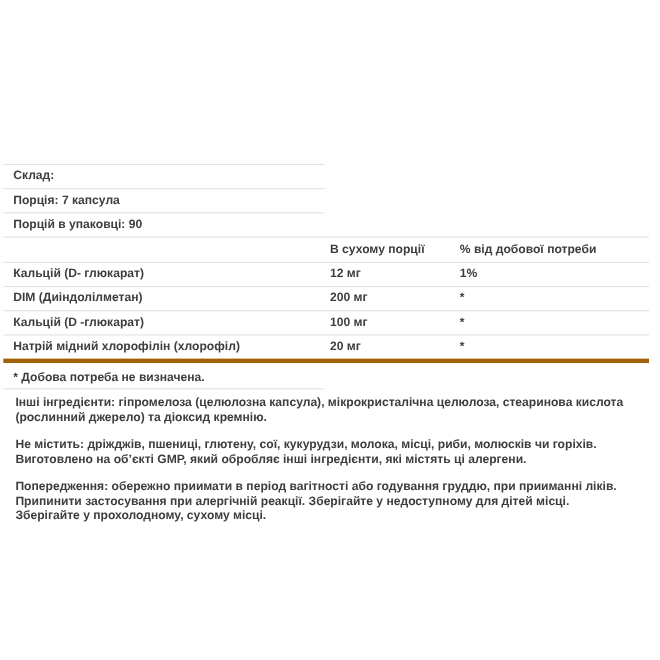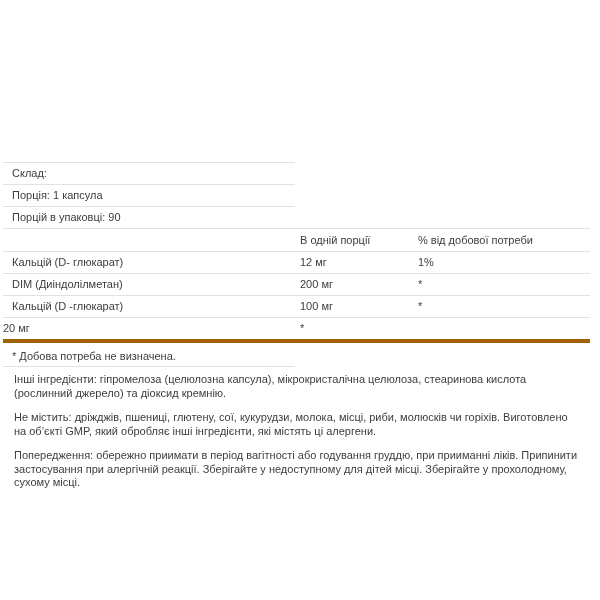--- a/index.html
+++ b/index.html
@@ -2,22 +2,22 @@
 <html><head>
 <meta charset="utf-8">
 <style>
   * { box-sizing: border-box; }
   html, body { margin: 0; padding: 0; background: #ffffff; }
   body {
     width: 600px; height: 600px; position: relative; overflow: hidden;
     font-family: "Liberation Sans", "DejaVu Sans", sans-serif;
   }
   .panel {
-    position: absolute; left: 3px; top: 162px; width: 587px;
-    color: #3d3d3d; font-weight: 400; font-size: 11px;
+    position: absolute; left: 3px; top: 149px; width: 587px;
+    color: #3d3d3d; font-weight: 700; font-size: 11px;
   }
   .info-row {
     width: 292px; height: 22px; line-height: 21px;
     border-top: 1px solid #e2e2e2; padding-left: 9px;
     white-space: nowrap;
   }
   .t-row {
     display: grid; grid-template-columns: 297px 118px 1fr;
     border-top: 1px solid #e2e2e2; height: 22px; line-height: 21px;
     white-space: nowrap;
@@ -33,26 +33,26 @@
   .p1 { margin-top: 6px; }
   .p2 { margin-top: 7px; }
   .p3 { margin-top: 9px; }
 </style>
 </head>
 <body>
 
 <div class="panel">
 
   <div class="info-row">Склад:</div>
-  <div class="info-row">Порція: 1 капсула</div>
+  <div class="info-row">Порція: 7 капсула</div>
   <div class="info-row">Порцій в упаковці: 90</div>
 
   <div class="t-row header">
     <div class="c1"></div>
-    <div class="c2">В одній порції</div>
+    <div class="c2">В сухому порції</div>
     <div class="c3">% від добової потреби</div>
   </div>
 
   <div class="t-row">
     <div class="c1">Кальцій (D- глюкарат)</div>
     <div class="c2">12 мг</div>
     <div class="c3">1%</div>
   </div>
 
   <div class="t-row">
@@ -61,20 +61,21 @@
     <div class="c3">*</div>
   </div>
 
   <div class="t-row">
     <div class="c1">Кальцій (D -глюкарат)</div>
     <div class="c2">100 мг</div>
     <div class="c3">*</div>
   </div>
 
   <div class="t-row">
+    <div class="c1">Натрій мідний хлорофілін (хлорофіл)</div>
     <div class="c2">20 мг</div>
     <div class="c3">*</div>
   </div>
 
   <div class="footnote">* Добова потреба не визначена.</div>
   <div class="short-divider"></div>
 
   <p class="para p1">Інші інгредієнти: гіпромелоза (целюлозна капсула), мікрокристалічна целюлоза, стеаринова кислота (рослинний джерело) та діоксид кремнію.</p>
   <p class="para p2">Не містить: дріжджів, пшениці, глютену, сої, кукурудзи, молока, місці, риби, молюсків чи горіхів. Виготовлено на об’єкті GMP, який обробляє інші інгредієнти, які містять ці алергени.</p>
   <p class="para p3">Попередження: обережно приимати в період вагітності або годування груддю, при прииманні ліків. Припинити застосування при алергічній реакції. Зберігайте у недоступному для дітей місці. Зберігайте у прохолодному, сухому місці.</p>

